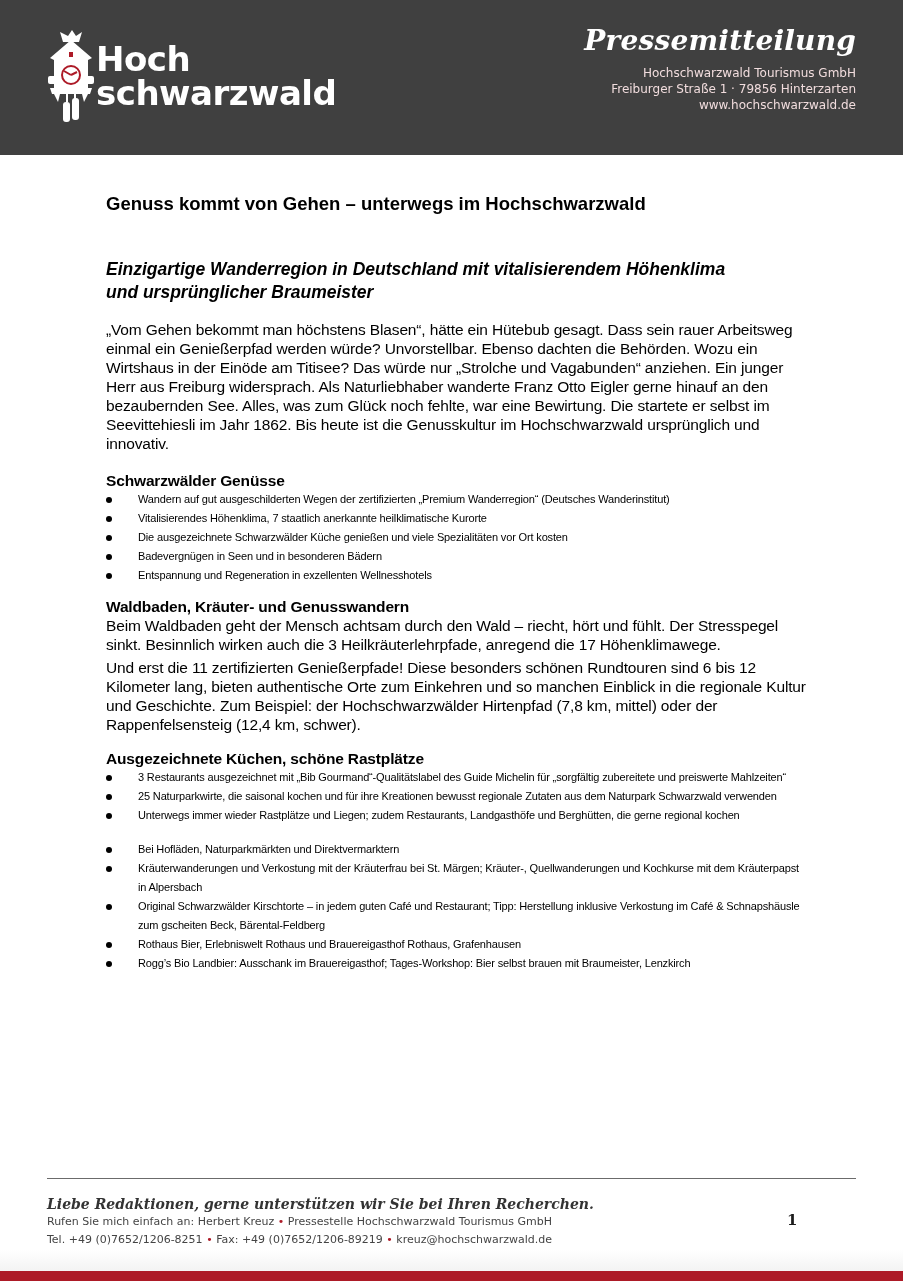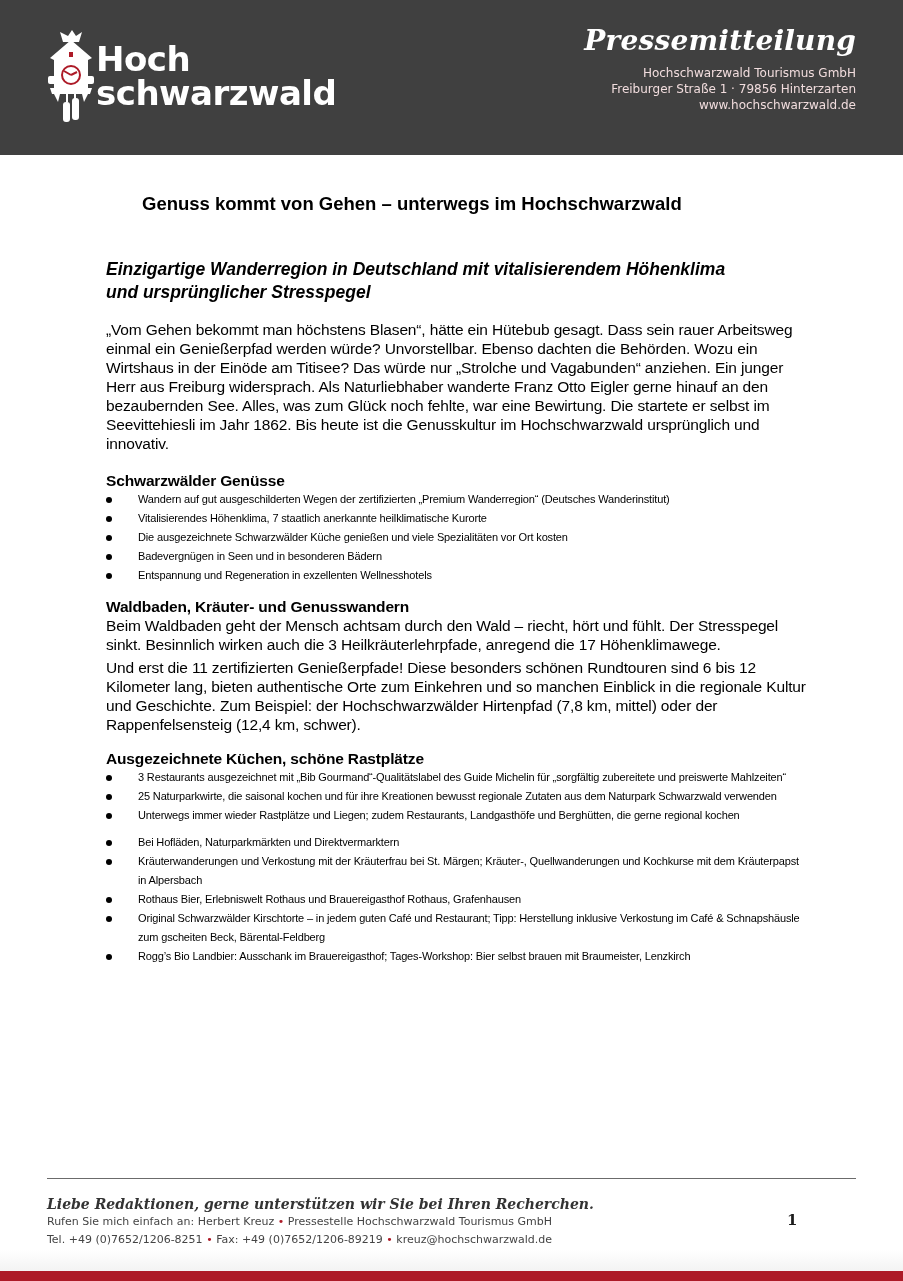--- a/index.html
+++ b/index.html
@@ -26,21 +26,21 @@
       font-family: "DejaVu Serif", serif; font-style: italic; font-weight: bold;
       font-size: 28px; line-height: 30px; letter-spacing: 0.2px;
     }
     .header-addr {
       margin-top: 9px; font-family: "DejaVu Sans", sans-serif;
       font-size: 12px; line-height: 16px; color: #f1dcdd;
     }
 
     .content { position: absolute; left: 106px; top: 192px; width: 700px; }
     .title {
-      font-weight: bold; font-size: 18.5px; line-height: 24px; margin-bottom: 42px; margin-left: 36px;
+      font-weight: bold; font-size: 18.5px; line-height: 24px; margin-bottom: 42px;
     }
     .subtitle {
       font-weight: bold; font-style: italic; font-size: 17.5px; line-height: 23px;
       margin-bottom: 16px;
     }
     p.body, .body {
       font-size: 15.5px; line-height: 19px; letter-spacing: -0.15px;
     }
     .intro { margin-bottom: 18px; }
     .section-head { font-weight: bold; font-size: 15.5px; line-height: 19px; letter-spacing: -0.15px; }
@@ -117,49 +117,49 @@
       <div>Freiburger Straße 1 · 79856 Hinterzarten</div>
       <div>www.hochschwarzwald.de</div>
     </div>
   </div>
 </div>
 
 <div class="content">
   <h1 class="title">Genuss kommt von Gehen – unterwegs im Hochschwarzwald</h1>
   <h2 class="subtitle">
     <span>Einzigartige Wanderregion in Deutschland mit vitalisierendem Höhenklima</span><br>
-    <span>und ursprünglicher Stresspegel</span>
+    <span>und ursprünglicher Braumeister</span>
   </h2>
   <p class="body intro">„Vom Gehen bekommt man höchstens Blasen“, hätte ein Hütebub gesagt. Dass sein rauer Arbeitsweg einmal ein Genießerpfad werden würde? Unvorstellbar. Ebenso dachten die Behörden. Wozu ein Wirtshaus in der Einöde am Titisee? Das würde nur „Strolche und Vagabunden“ anziehen. Ein junger Herr aus Freiburg widersprach. Als Naturliebhaber wanderte Franz Otto Eigler gerne hinauf an den bezaubernden See. Alles, was zum Glück noch fehlte, war eine Bewirtung. Die startete er selbst im Seevittehiesli im Jahr 1862. Bis heute ist die Genusskultur im Hochschwarzwald ursprünglich und innovativ.</p>
 
   <div class="section-head">Schwarzwälder Genüsse</div>
   <ul class="bullets">
     <li><span class="dot"></span><span>Wandern auf gut ausgeschilderten Wegen der zertifizierten „Premium Wanderregion“ (Deutsches Wanderinstitut)</span></li>
     <li><span class="dot"></span><span>Vitalisierendes Höhenklima, 7 staatlich anerkannte heilklimatische Kurorte</span></li>
     <li><span class="dot"></span><span>Die ausgezeichnete Schwarzwälder Küche genießen und viele Spezialitäten vor Ort kosten</span></li>
     <li><span class="dot"></span><span>Badevergnügen in Seen und in besonderen Bädern</span></li>
     <li><span class="dot"></span><span>Entspannung und Regeneration in exzellenten Wellnesshotels</span></li>
   </ul>
 
   <div class="section-head">Waldbaden, Kräuter- und Genusswandern</div>
   <p class="body para-gap">Beim Waldbaden geht der Mensch achtsam durch den Wald – riecht, hört und fühlt. Der Stresspegel sinkt. Besinnlich wirken auch die 3 Heilkräuterlehrpfade, anregend die 17 Höhenklimawege.</p>
   <p class="body sec-gap" style="margin-bottom:15px">Und erst die 11 zertifizierten Genießerpfade! Diese besonders schönen Rundtouren sind 6 bis 12 Kilometer lang, bieten authentische Orte zum Einkehren und so manchen Einblick in die regionale Kultur und Geschichte. Zum Beispiel: der Hochschwarzwälder Hirtenpfad (7,8 km, mittel) oder der Rappenfelsensteig (12,4 km, schwer).</p>
 
   <div class="section-head">Ausgezeichnete Küchen, schöne Rastplätze</div>
-  <ul class="bullets" style="margin-bottom:8px">
+  <ul class="bullets" style="margin-bottom:15px">
     <li><span class="dot"></span><span>3 Restaurants ausgezeichnet mit „Bib Gourmand“-Qualitätslabel des Guide Michelin für „sorgfältig zubereitete und preiswerte Mahlzeiten“</span></li>
     <li><span class="dot"></span><span>25 Naturparkwirte, die saisonal kochen und für ihre Kreationen bewusst regionale Zutaten aus dem Naturpark Schwarzwald verwenden</span></li>
     <li><span class="dot"></span><span>Unterwegs immer wieder Rastplätze und Liegen; zudem Restaurants, Landgasthöfe und Berghütten, die gerne regional kochen</span></li>
   </ul>
 
   <ul class="bullets">
     <li><span class="dot"></span><span>Bei Hofläden, Naturparkmärkten und Direktvermarktern</span></li>
     <li><span class="dot"></span><span>Kräuterwanderungen und Verkostung mit der Kräuterfrau bei St. Märgen; Kräuter-, Quellwanderungen und Kochkurse mit dem Kräuterpapst in Alpersbach</span></li>
+    <li><span class="dot"></span><span>Original Schwarzwälder Kirschtorte – in jedem guten Café und Restaurant; Tipp: Herstellung inklusive Verkostung im Café &amp; Schnapshäusle zum gscheiten Beck, Bärental-Feldberg</span></li>
     <li><span class="dot"></span><span>Rothaus Bier, Erlebniswelt Rothaus und Brauereigasthof Rothaus, Grafenhausen</span></li>
-    <li><span class="dot"></span><span>Original Schwarzwälder Kirschtorte – in jedem guten Café und Restaurant; Tipp: Herstellung inklusive Verkostung im Café &amp; Schnapshäusle zum gscheiten Beck, Bärental-Feldberg</span></li>
     <li><span class="dot"></span><span>Rogg’s Bio Landbier: Ausschank im Brauereigasthof; Tages-Workshop: Bier selbst brauen mit Braumeister, Lenzkirch</span></li>
   </ul>
 </div>
 
 <div class="footer-rule"></div>
 <div class="footer">
   <div class="footer-tag">Liebe Redaktionen, gerne unterstützen wir Sie bei Ihren Recherchen.</div>
   <div class="footer-line">
     <span>Rufen Sie mich einfach an: Herbert Kreuz</span>
     <span class="sep">•</span>

